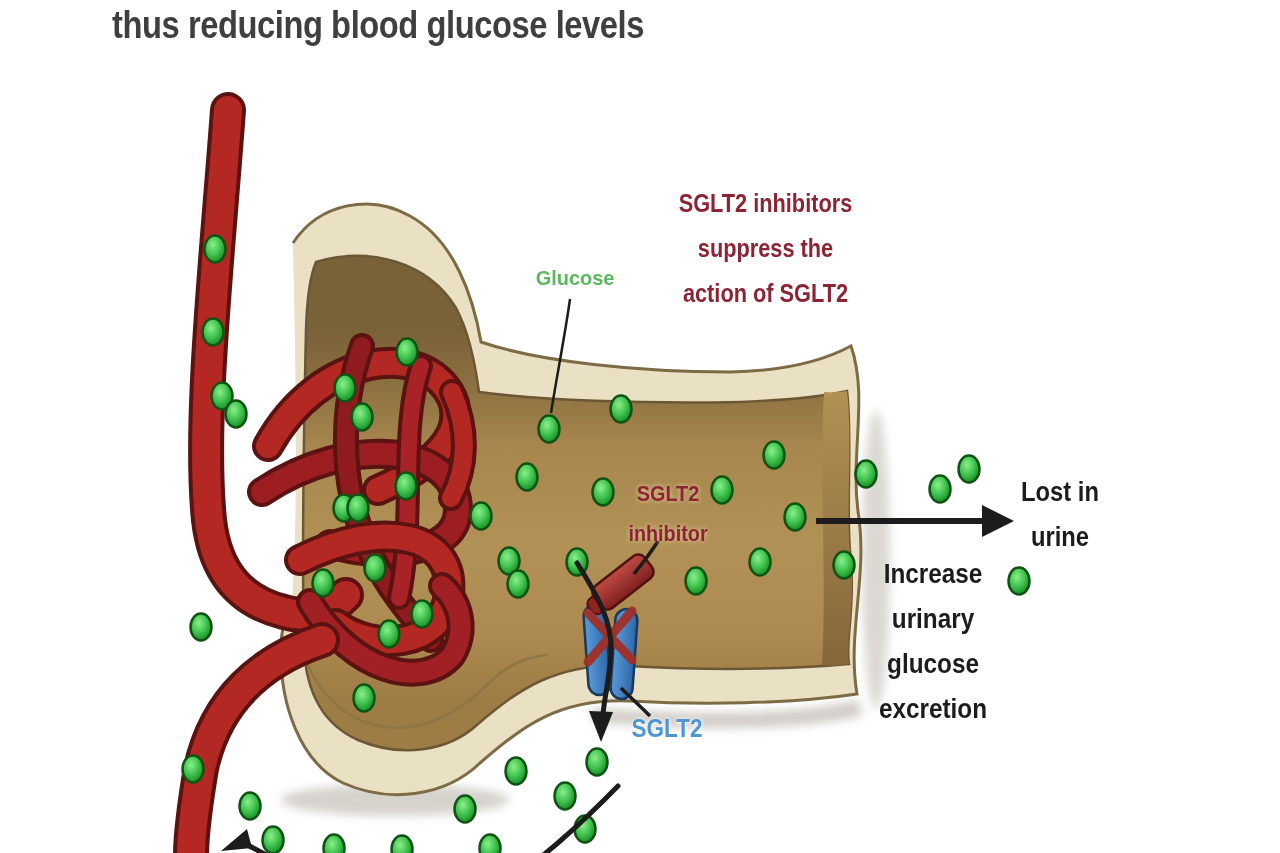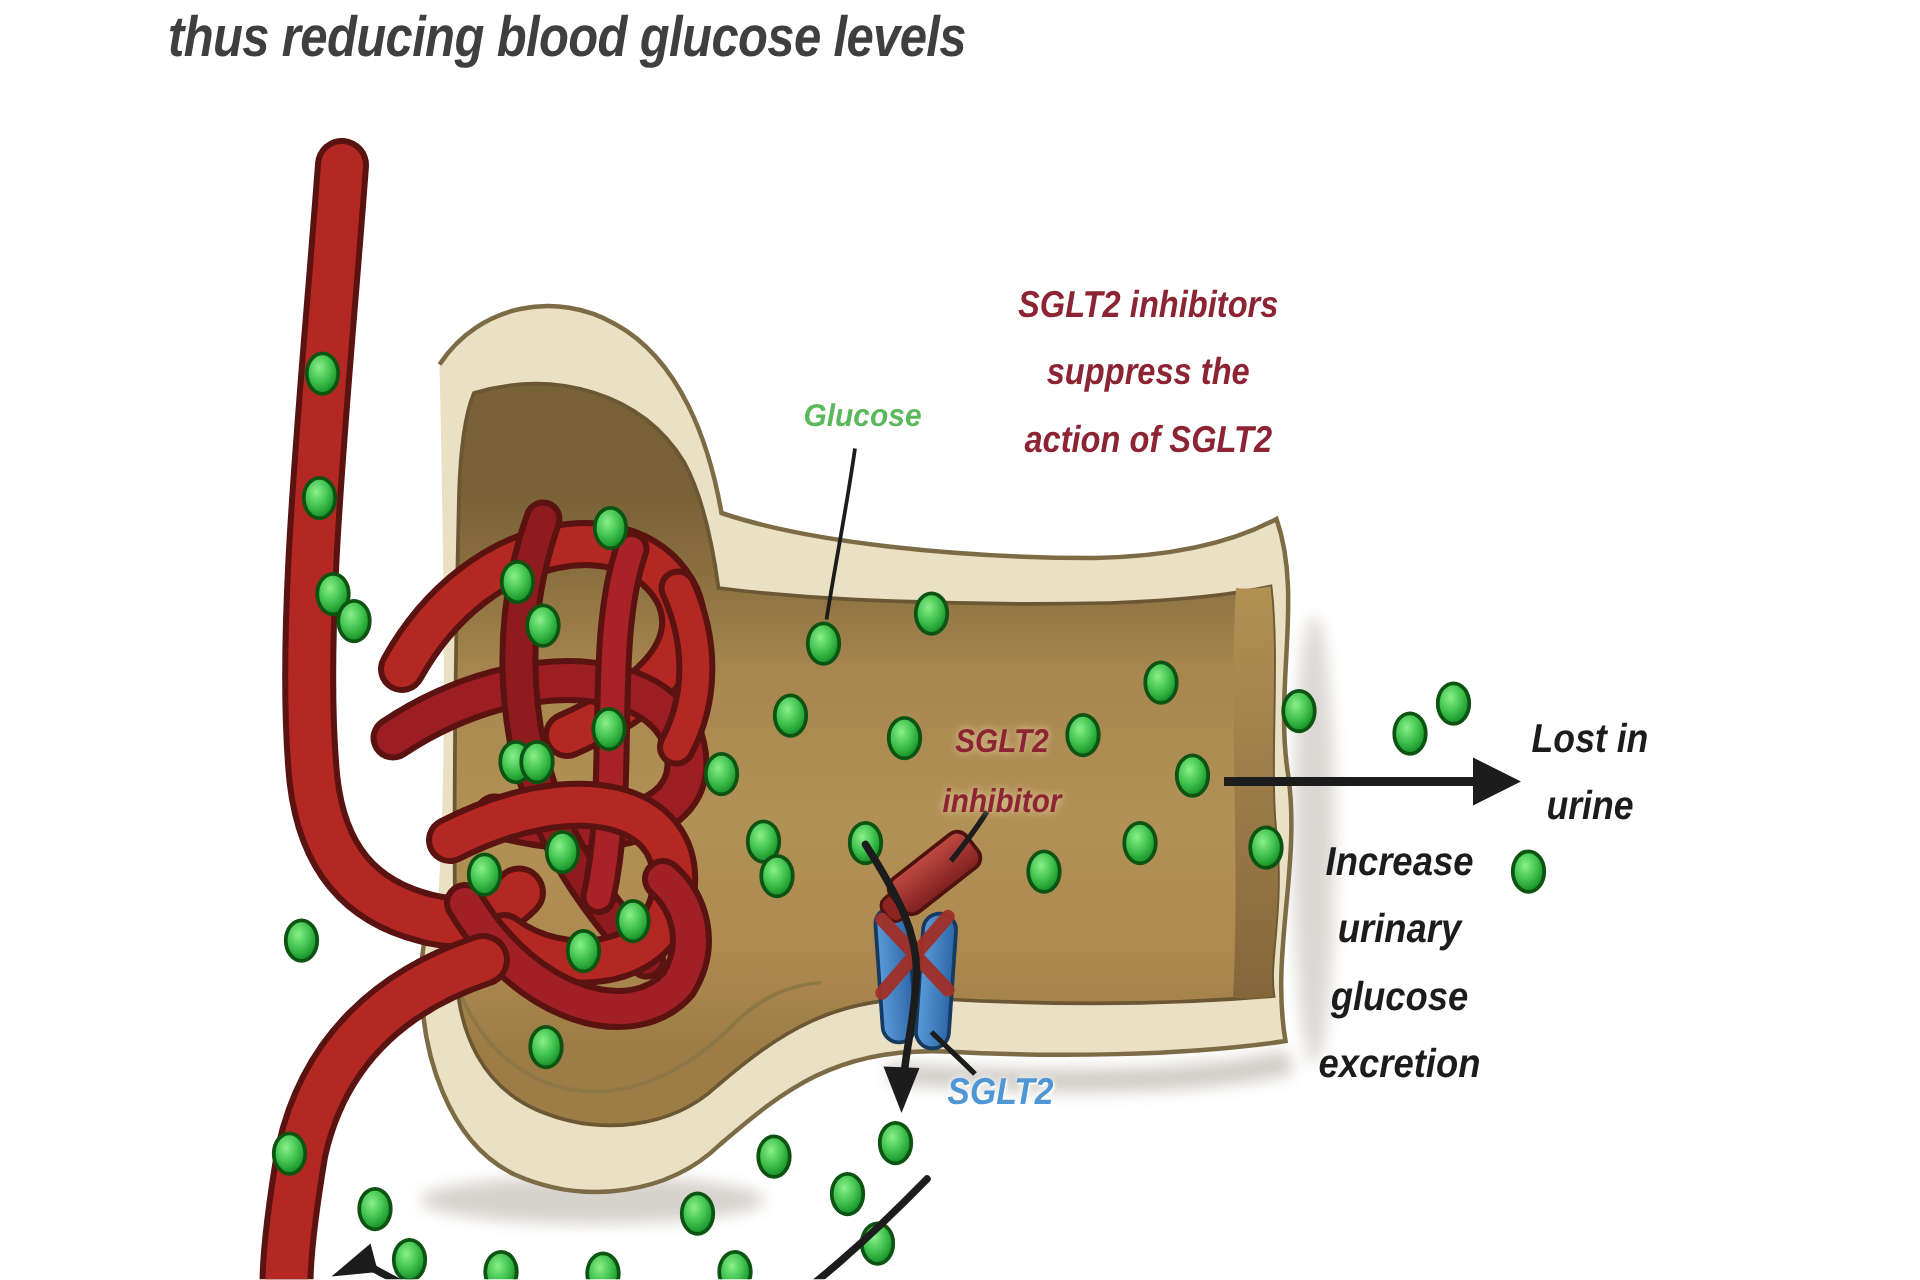--- a/index.html
+++ b/index.html
@@ -5,21 +5,21 @@
   :root{
     --title-ink:#3f3f3f; --maroon:#8c2433; --green-label:#5cb85c; --blue-label:#4f97d4;
     --ink:#1c1c1c; --vessel-red:#b42823; --vessel-outline:#5f1511;
     --wall-cream:#eae0c3; --wall-line:#7d6b45; --lumen-tan:#b08e58; --lumen-shadow:#77603a;
     --cut-face:#a8854e; --channel-blue:#3f7fbf; --channel-outline:#173a61;
     --x-red:#a03028; --inhibitor-red:#a33434; --dot-green:#2fae3e; --dot-outline:#0d5413;
   }
   html,body{margin:0;padding:0;}
   body{width:1280px;height:853px;overflow:hidden;background:#ffffff;
        font-family:"Liberation Sans",sans-serif;}
-  .stage{position:relative;width:1280px;height:853px;background:#fff;overflow:hidden;font-style:italic;}
+  .stage{position:relative;width:1280px;height:853px;background:#fff;overflow:hidden;}
   .stage svg{position:absolute;left:0;top:0;}
   .label{position:absolute;font-weight:700;white-space:nowrap;}
   .title{left:112px;top:4px;font-size:38px;color:var(--title-ink);
          transform:scaleX(.86);transform-origin:left top;letter-spacing:-.5px;}
   .heading{left:638px;top:181px;width:255px;text-align:center;font-size:25px;line-height:45px;
            color:var(--maroon);transform:scaleX(.87);transform-origin:center top;}
   .glucose{left:525px;top:266px;width:100px;text-align:center;font-size:21px;
            color:var(--green-label);transform:scaleX(.95);transform-origin:center top;}
   .inhib{left:612px;top:474px;width:112px;text-align:center;font-size:22px;line-height:40px;
          color:var(--maroon);transform:scaleX(.9);transform-origin:center top;

